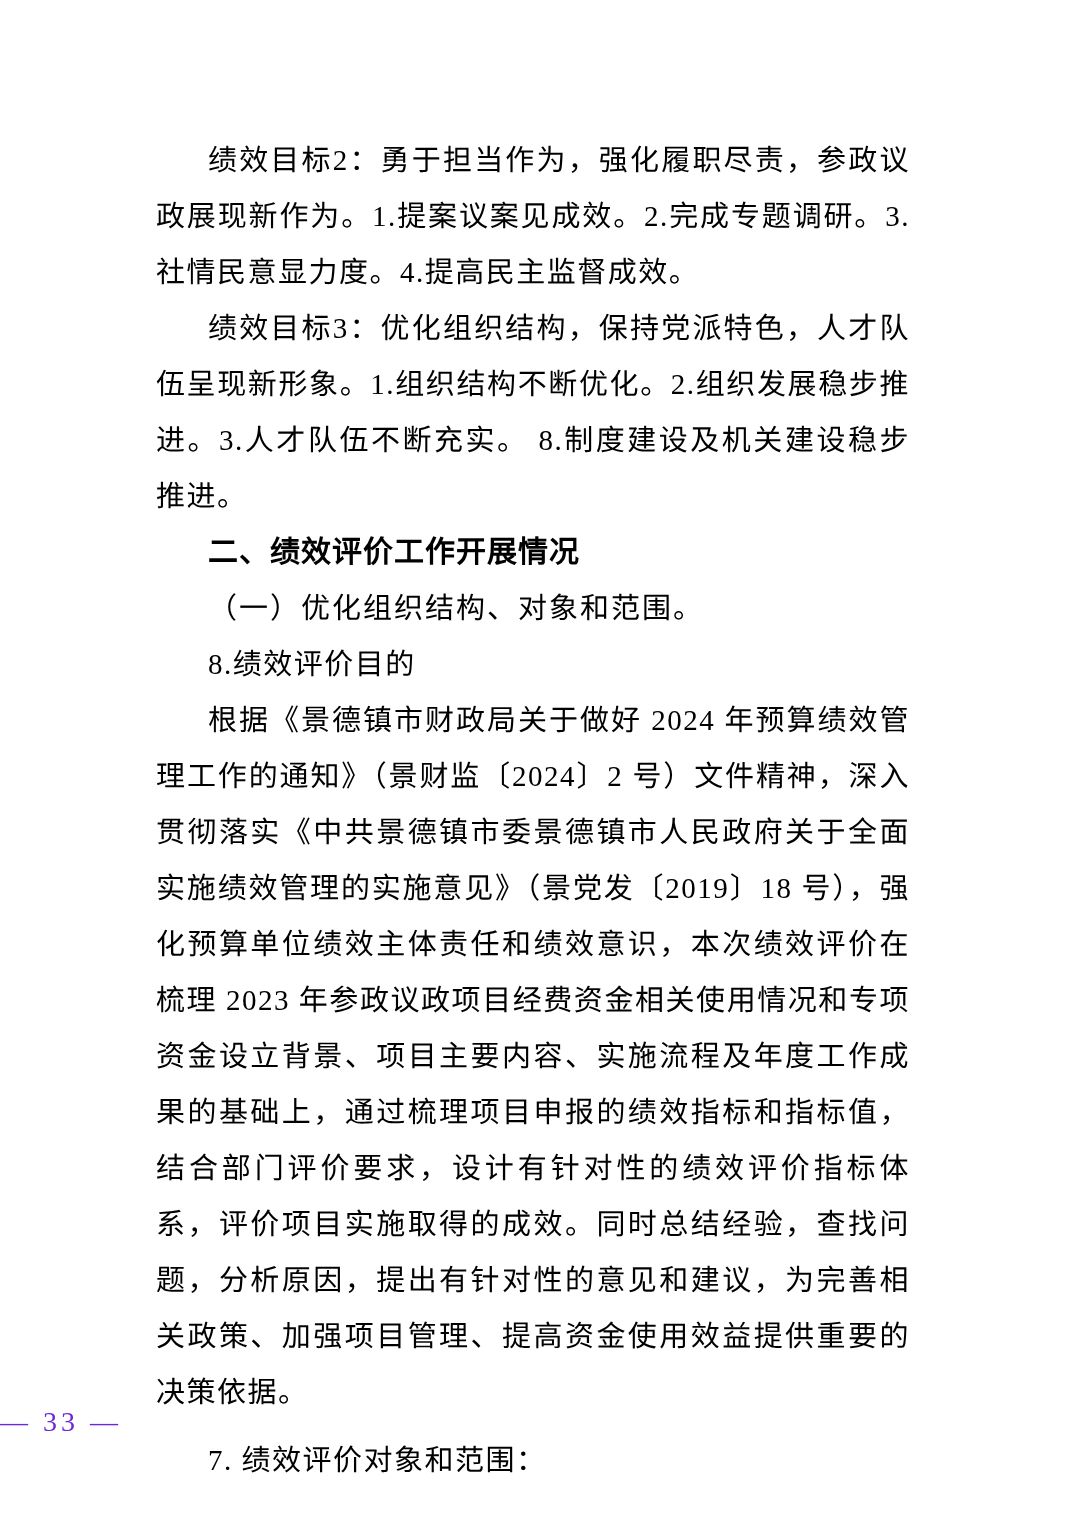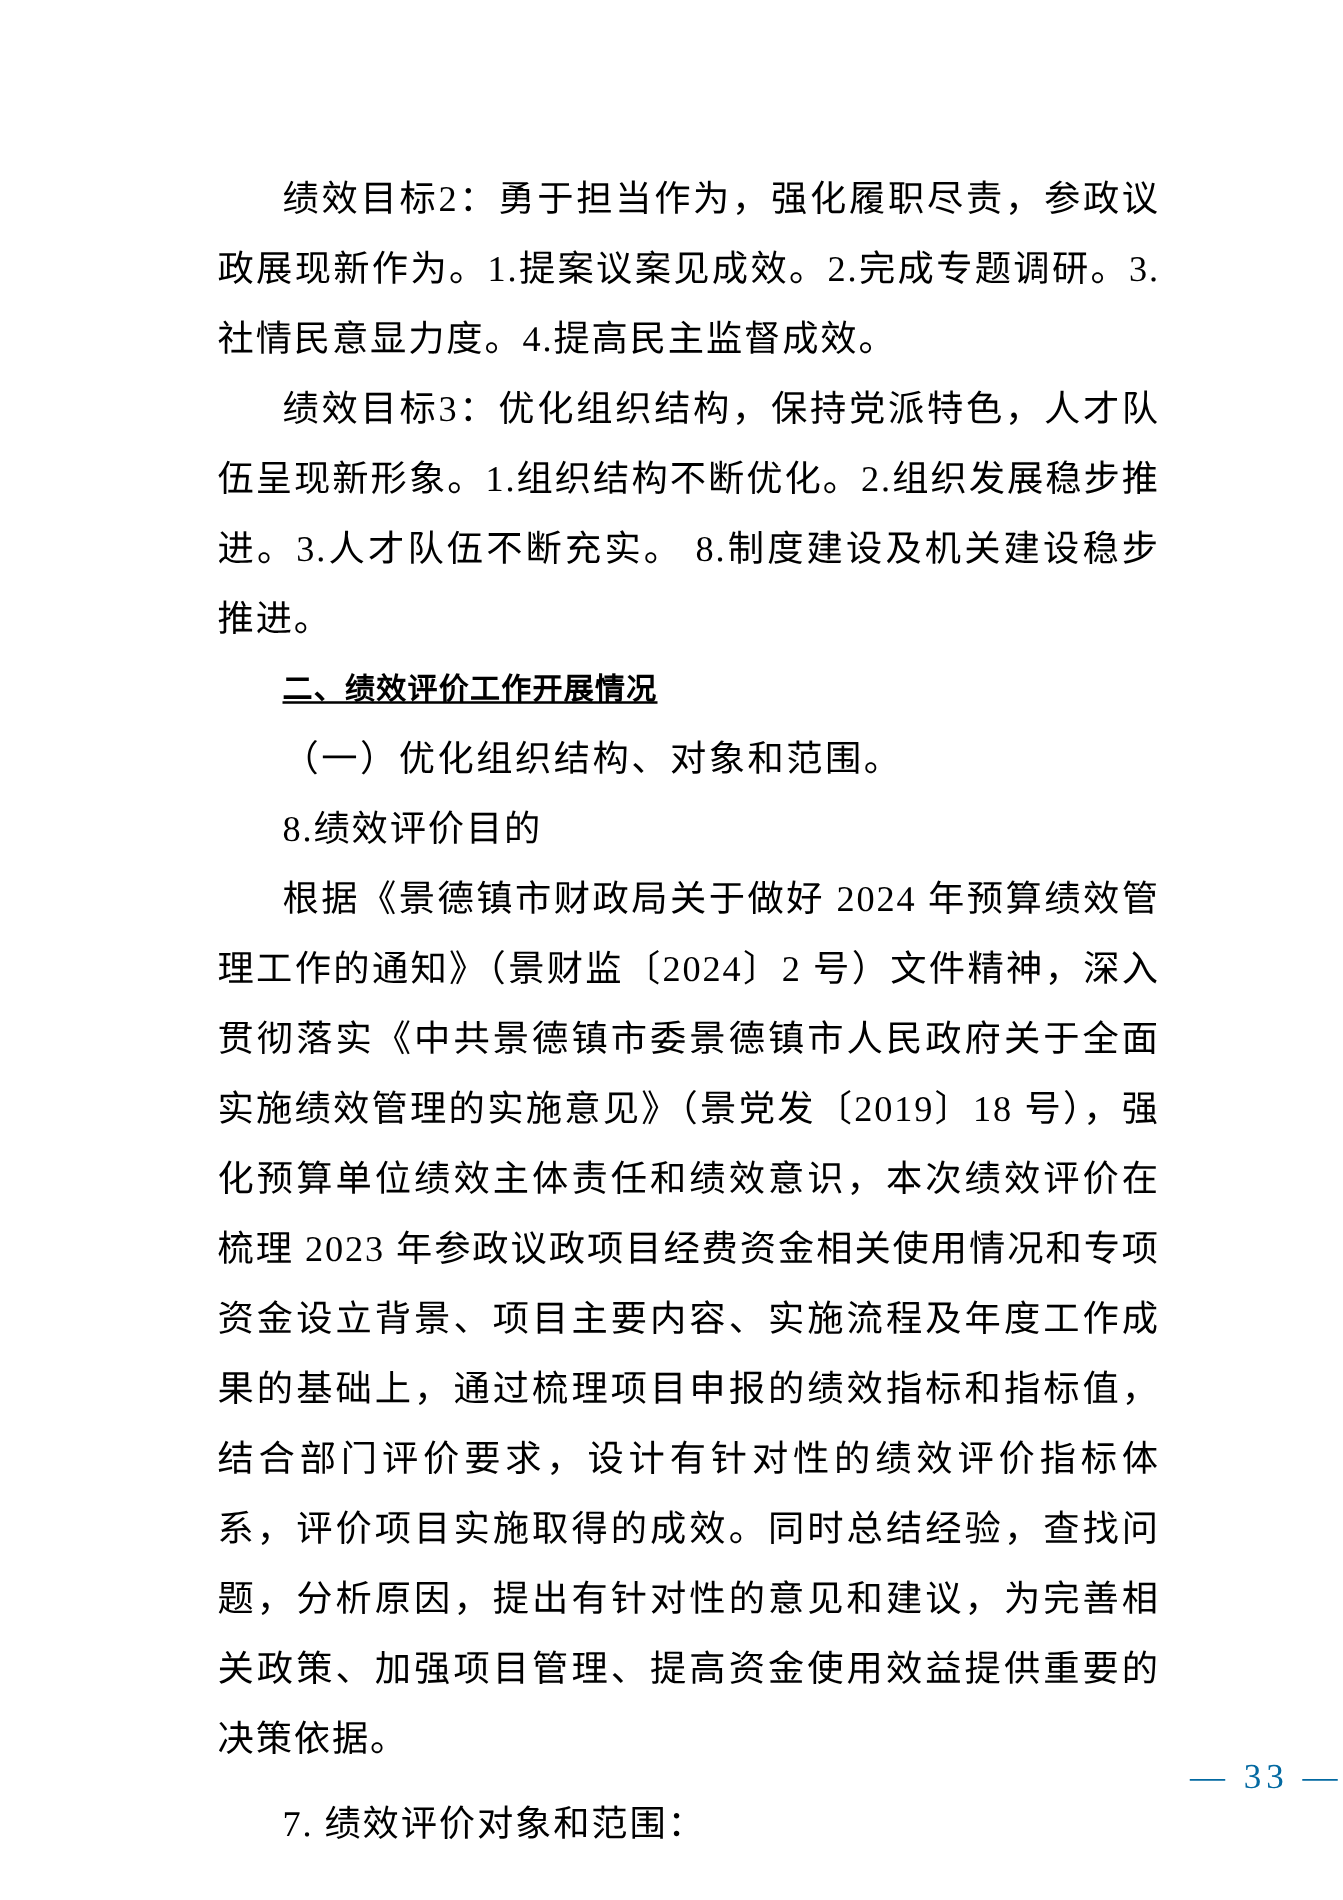--- a/index.html
+++ b/index.html
@@ -11,59 +11,58 @@
     position: relative;
     width: 1074px;
     height: 1520px;
     background: #ffffff;
     color: #000000;
     overflow: hidden;
     font-family: "Liberation Serif", "DejaVu Serif", serif;
   }
   .content {
     position: absolute;
-    left: 174px;
+    left: 156px;
     top: 132px;
     width: 754px;
   }
   .content p,
   .content h2 {
     margin: 0;
     padding: 0;
     font-size: 29px;
     line-height: 56px;
     letter-spacing: 1.5px;
     text-align: justify;
     text-align-last: left;
     text-indent: 52px;
     font-weight: normal;
     word-break: break-all;
   }
   .content h2.heading {
     font-family: "Liberation Sans", "DejaVu Sans", sans-serif;
     font-weight: bold;
-    font-size: 24px;
+    font-size: 30px;
     letter-spacing: 1px;
-    text-decoration: underline;
   }
   .content p.subheading {
     letter-spacing: 2px;
   }
   .content p.item2 {
     margin-top: 12px;
   }
   .footer {
     position: absolute;
     top: 1406px;
     left: 0;
     width: 100%;
-    text-align: right;
+    text-align: left;
     font-size: 28px;
     letter-spacing: 4px;
-    color: #0369a1;
+    color: #6d28d9;
   }
 </style>
 </head>
 <body>
 
 <div class="page">
   <div class="content">
     <p class="body">绩效目标2：勇于担当作为，强化履职尽责，参政议政展现新作为。1.提案议案见成效。2.完成专题调研。3.社情民意显力度。4.提高民主监督成效。</p>
     <p class="body">绩效目标3：优化组织结构，保持党派特色，人才队伍呈现新形象。1.组织结构不断优化。2.组织发展稳步推进。3.人才队伍不断充实。 8.制度建设及机关建设稳步推进。</p>
     <h2 class="heading">二、绩效评价工作开展情况</h2>

